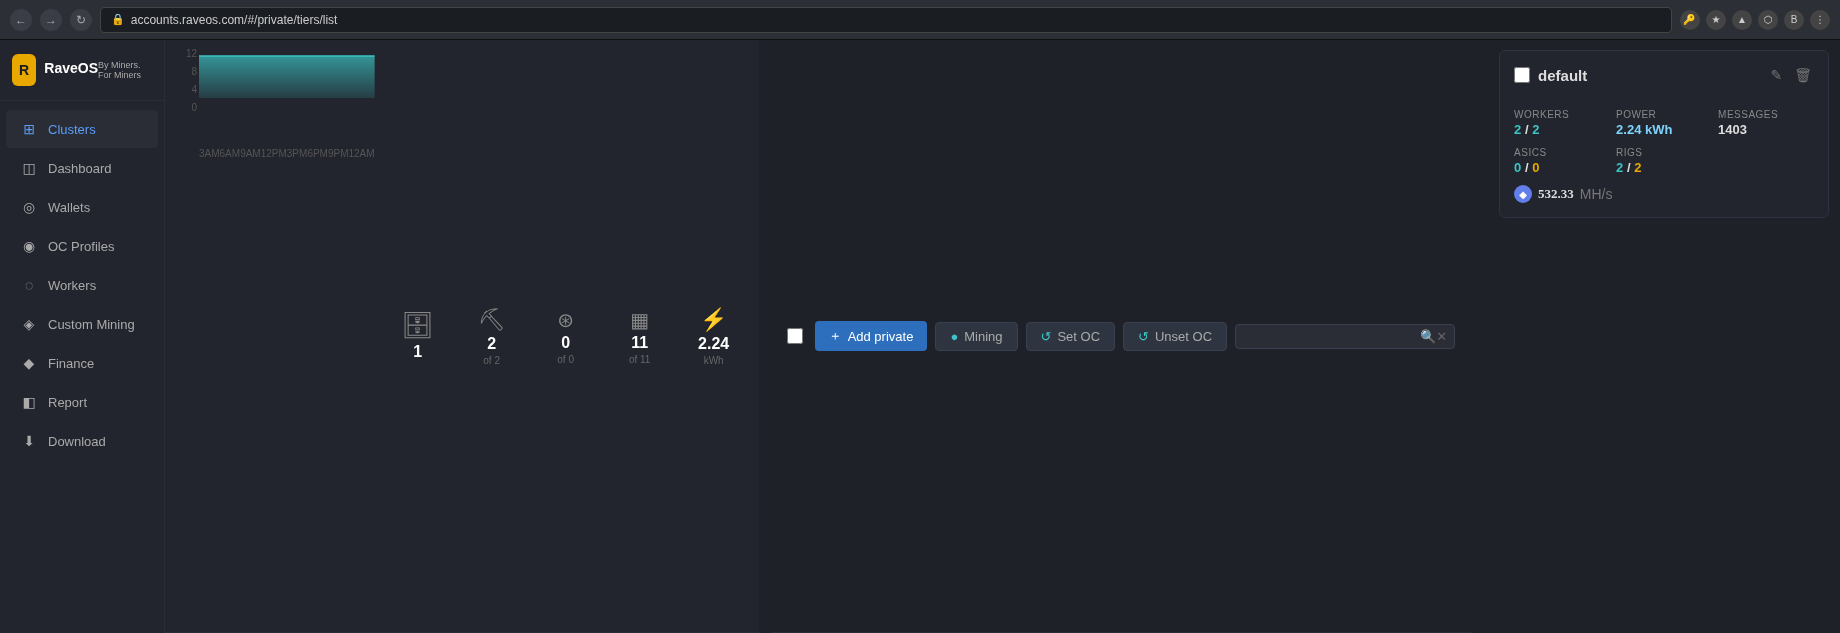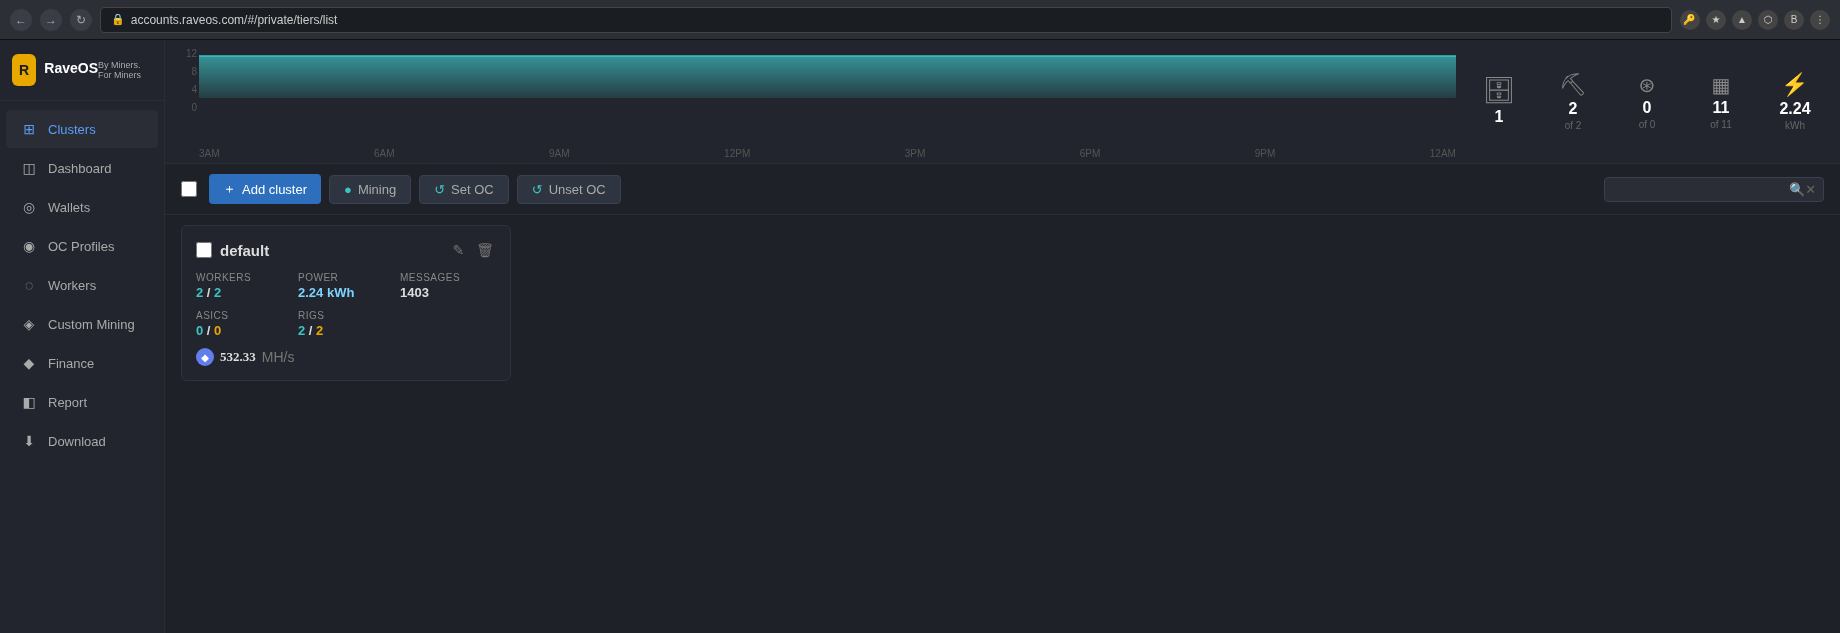--- a/index.html
+++ b/index.html
@@ -117,23 +117,24 @@
     .sidebar-item-icon {
       width: 18px; height: 18px;
       display: flex; align-items: center; justify-content: center;
       font-size: 14px;
     }
 
     
     .main-content {
       flex: 1;
       display: flex;
-      flex-direction: column;
+      flex-direction: row;
       overflow: hidden;
       background: #1e2128;
+      gap: 12px;
     }
 
     
     .stats-icons {
       display: flex;
       align-items: center;
       gap: 24px;
       padding: 0 20px 0 8px;
       min-width: 300px;
     }
@@ -236,21 +237,21 @@
       background: #22252d;
       border: 1px solid #2e3340;
       border-radius: 6px;
       width: 330px;
       padding: 14px;
     }
     .cluster-header {
       display: flex;
       align-items: center;
       gap: 8px;
-      margin-bottom: 12px;
+      margin-bottom: 24px;
     }
     .cluster-checkbox { width: 16px; height: 16px; cursor: pointer; }
     .cluster-name {
       flex: 1;
       font-size: 15px;
       font-weight: bold;
       color: #ddd;
     }
     .cluster-actions { display: flex; gap: 8px; }
     .cluster-action-btn {
@@ -438,21 +439,21 @@
           <span class="stat-value">2.24</span>
           <span class="stat-sub">kWh</span>
         </div>
       </div>
     </div>
 
     <div class="toolbar">
       <input type="checkbox" class="toolbar-checkbox" style="">
       <button class="toolbar-btn btn-primary">
         <span>＋</span>
-        <span>Add cluster</span>
+        <span>Add private</span>
       </button>
       <button class="toolbar-btn btn-secondary">
         <span style="color:#3cc4c4;">●</span>
         <span>Mining</span>
       </button>
       <button class="toolbar-btn btn-secondary">
         <span style="color:#3cc4c4;">↺</span>
         <span>Set OC</span>
       </button>
       <button class="toolbar-btn btn-secondary">

